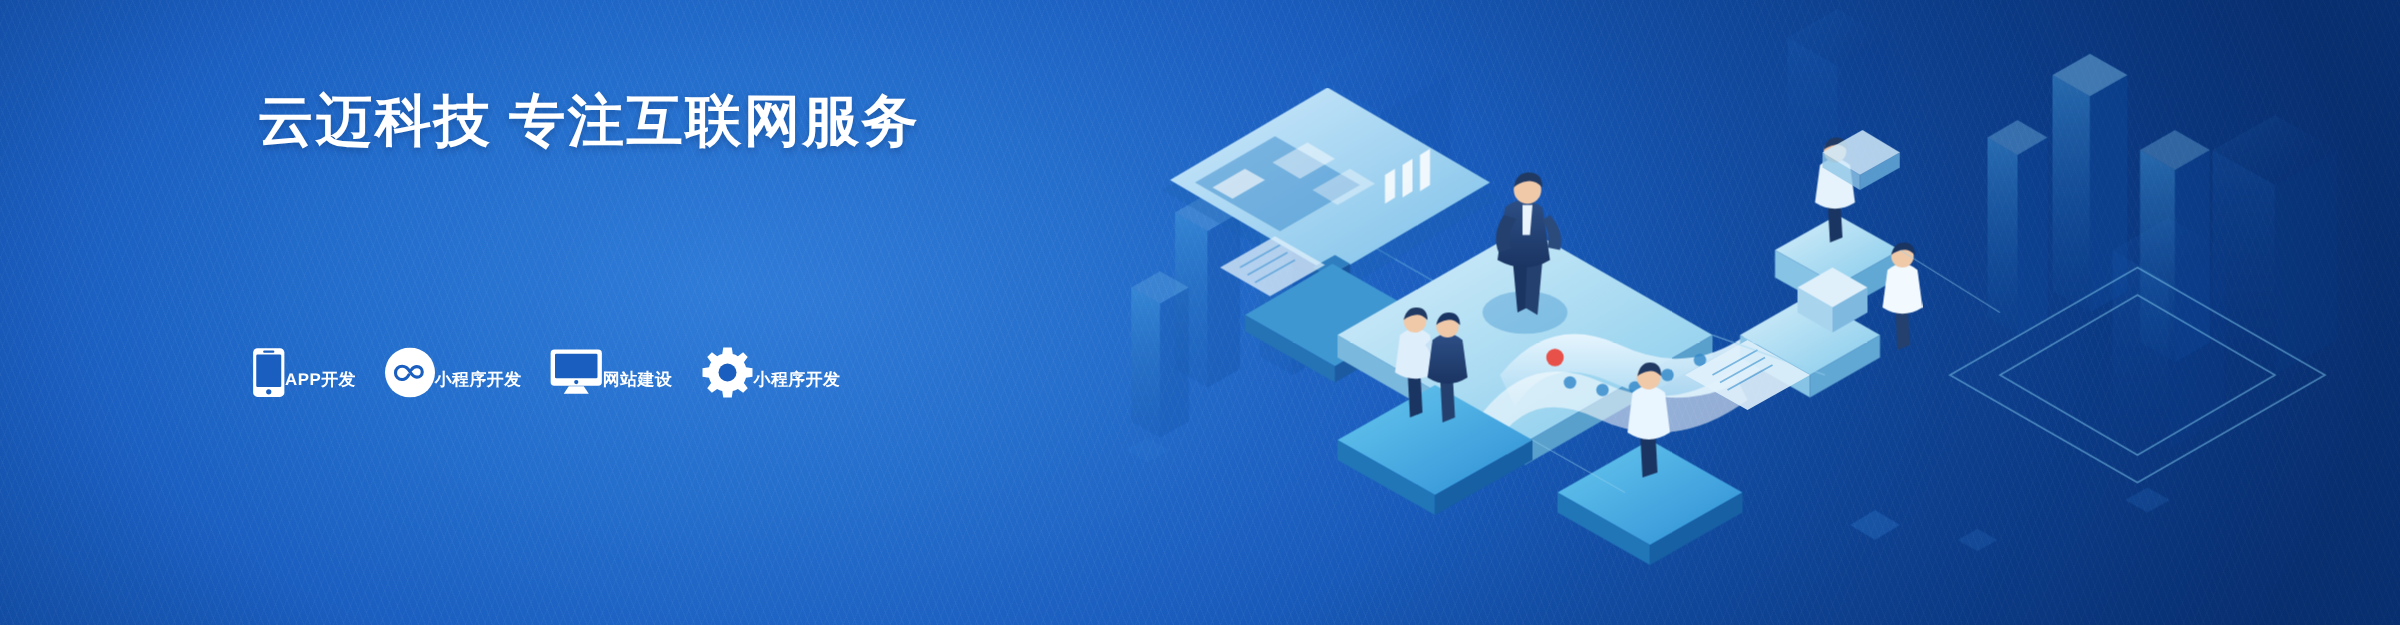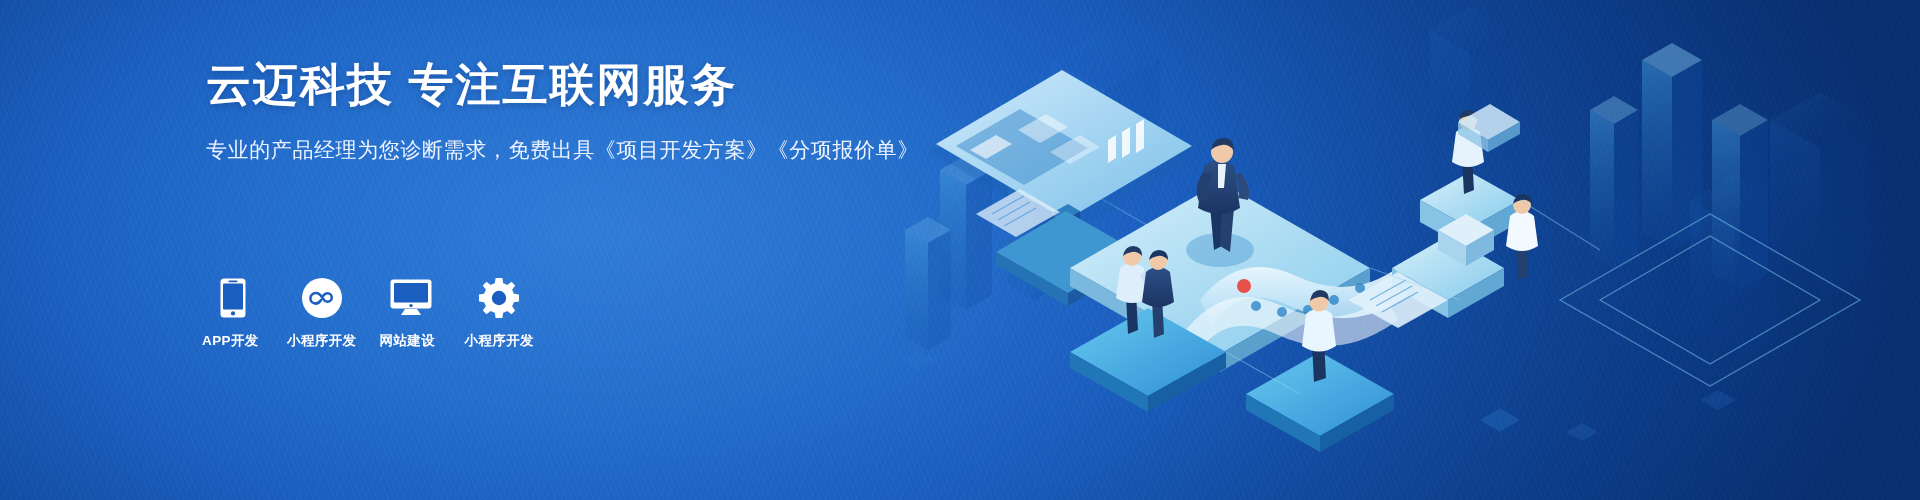--- a/index.html
+++ b/index.html
@@ -35,22 +35,23 @@
   }
   .vignette {
     position:absolute; inset:0;
     background:radial-gradient(ellipse 1250px 700px at 34% 48%,
       rgba(255,255,255,0.05) 0%, rgba(255,255,255,0.0) 46%, rgba(3,32,86,0.30) 82%, rgba(2,26,74,0.52) 100%);
     pointer-events:none;
   }
 
   
   .content {
-    position:absolute; left:206px; top:60px; width:900px;
+    position:absolute; left:206px; top:72px; width:900px;
     z-index:30;
+    font-family:Liberation Serif, serif;
   }
   .headline {
     font-size:45px; line-height:1.12; font-weight:bold;
     color:#ffffff; letter-spacing:2px;
     white-space:nowrap;
     text-shadow:0 2px 6px rgba(2,30,80,0.30);
   }
   .subtitle {
     margin-top:22px;
     font-size:21px; line-height:1.75; font-weight:400;
@@ -59,21 +60,21 @@
   }
   .subtitle .l2 { display:block; }
 
   
   .services {
     position:absolute; left:202px; top:276px;
     display:flex; align-items:flex-start; gap:23px;
     z-index:30;
   }
   .service {
-    display:flex; flex-direction:column; 
+    display:flex; flex-direction:row; align-items:center;
     min-width:62px;
   }
   .svc-icon {
     height:44px; display:flex; align-items:center; justify-content:center;
     margin-bottom:12px;
   }
   .svc-icon svg { display:block; fill:#ffffff; }
   .svc-label {
     font-size:13.5px; color:#ffffff; font-weight:bold;
     letter-spacing:0.4px; white-space:nowrap;
@@ -359,21 +360,20 @@
         <path d="M620 200 L700 250"></path>
       </g>
     </svg>
   </div>
 
   <div class="vignette"></div>
 
   <div class="content">
     <h1 class="headline">云迈科技 专注互联网服务</h1>
     <div class="subtitle">
-      <span class="l1">专业的产品经理为您诊断需求，免费出具《项目开发方案》《分项报价单》</span>
     </div>
   </div>
 
   <div class="services">
 
     <div class="service">
       <span class="svc-icon">
         <svg width="26" height="40" viewBox="0 0 26 40">
           <rect x="0.5" y="0.5" width="25" height="39" rx="3.5" fill="#fff"></rect>
           <rect x="3" y="5.5" width="20" height="26" rx="1" fill="#1a5ec0"></rect>

